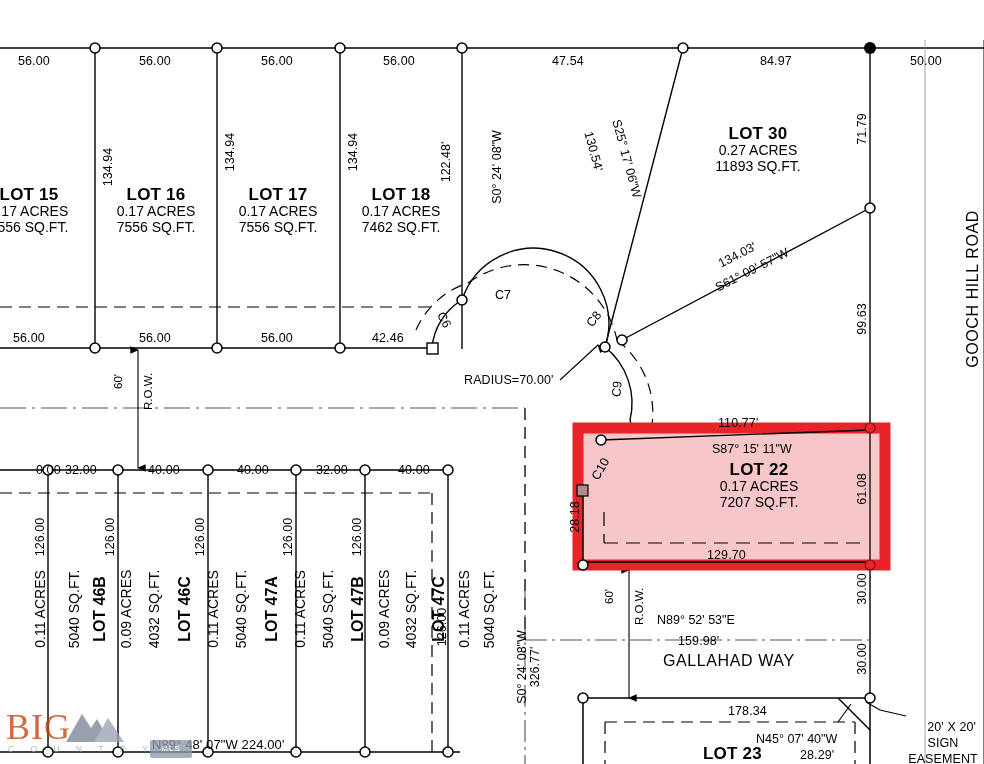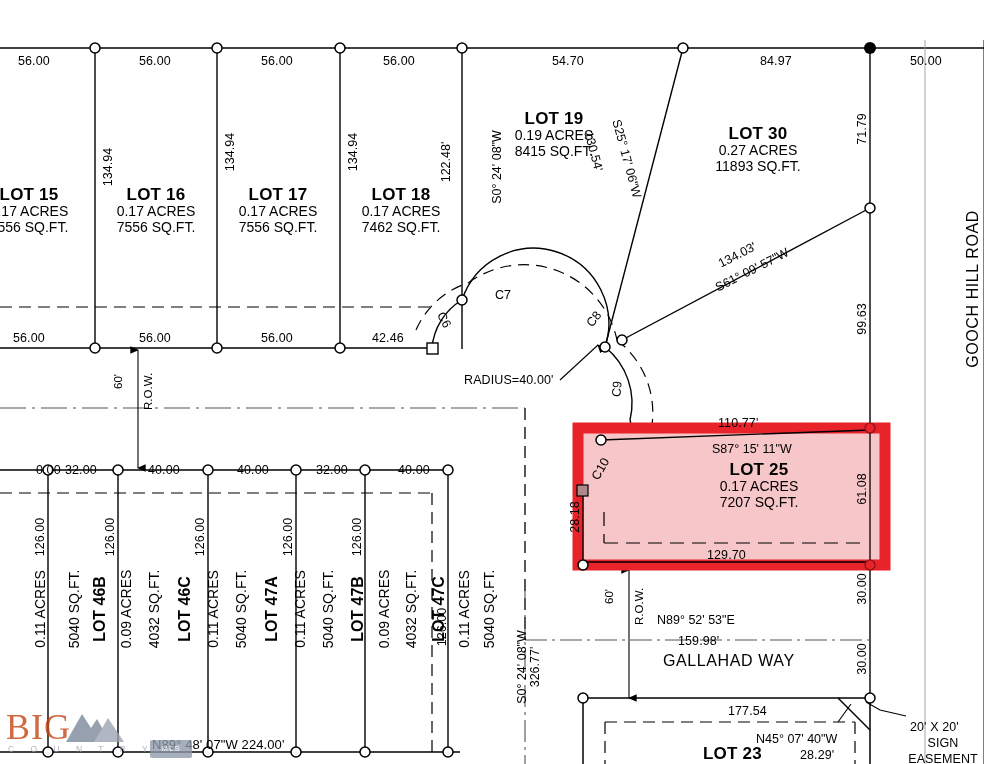--- a/index.html
+++ b/index.html
@@ -197,21 +197,21 @@
         <circle cx="870" cy="565" r="5"></circle>
     </g>
     <circle cx="870" cy="48" r="6" fill="#000"></circle>
     <rect x="427" y="343" width="11" height="11" fill="#fff" stroke="#000" stroke-width="1.4"></rect>
   </svg>
 
   <div class="lbl dim" style="left:18px;top:54px;">56.00</div>
   <div class="lbl dim" style="left:139px;top:54px;">56.00</div>
   <div class="lbl dim" style="left:261px;top:54px;">56.00</div>
   <div class="lbl dim" style="left:383px;top:54px;">56.00</div>
-  <div class="lbl dim" style="left:552px;top:54px;">54.70</div>
+  <div class="lbl dim" style="left:552px;top:54px;">47.54</div>
   <div class="lbl dim" style="left:760px;top:54px;">84.97</div>
   <div class="lbl dim" style="left:910px;top:54px;">50.00</div>
 
   <div class="lbl dim" style="left:13px;top:331px;">56.00</div>
   <div class="lbl dim" style="left:139px;top:331px;">56.00</div>
   <div class="lbl dim" style="left:261px;top:331px;">56.00</div>
   <div class="lbl dim" style="left:372px;top:331px;">42.46</div>
 
   <div class="lbl dimv rot90c" style="left:78px;top:160px;width:60px;text-align:center;">134.94</div>
   <div class="lbl dimv rot90c" style="left:200px;top:145px;width:60px;text-align:center;">134.94</div>
@@ -232,32 +232,27 @@
   <div class="lbl lotblock" style="left:223px;top:185px;width:110px;">
     <div class="lotname">LOT 17</div>
     <div class="lotsub">0.17 ACRES</div>
     <div class="lotsub">7556 SQ.FT.</div>
   </div>
   <div class="lbl lotblock" style="left:346px;top:185px;width:110px;">
     <div class="lotname">LOT 18</div>
     <div class="lotsub">0.17 ACRES</div>
     <div class="lotsub">7462 SQ.FT.</div>
   </div>
-  <div class="lbl lotblock" style="left:494px;top:109px;width:120px;">
-    <div class="lotname">LOT 19</div>
-    <div class="lotsub">0.19 ACRES</div>
-    <div class="lotsub">8415 SQ.FT.</div>
-  </div>
   <div class="lbl lotblock" style="left:694px;top:124px;width:128px;">
     <div class="lotname">LOT 30</div>
     <div class="lotsub">0.27 ACRES</div>
     <div class="lotsub">11893 SQ.FT.</div>
   </div>
   <div class="lbl lotblock" style="left:700px;top:460px;width:118px;">
-    <div class="lotname">LOT 25</div>
+    <div class="lotname">LOT 22</div>
     <div class="lotsub">0.17 ACRES</div>
     <div class="lotsub">7207 SQ.FT.</div>
   </div>
   <div class="lbl lotname" style="left:703px;top:744px;">LOT 23</div>
 
   <div class="lbl bear" style="left:595px;top:130px;transform:rotate(75deg);transform-origin:0 0;">130.54'</div>
   <div class="lbl bear" style="left:623px;top:118px;transform:rotate(75deg);transform-origin:0 0;">S25° 17' 06"W</div>
 
   <div class="lbl bear" style="left:716px;top:258px;transform:rotate(-27deg);transform-origin:0 0;">134.03'</div>
   <div class="lbl bear" style="left:713px;top:282px;transform:rotate(-27deg);transform-origin:0 0;">S61° 09' 57"W</div>
@@ -269,21 +264,21 @@
   <div class="lbl dimv rot90c" style="left:832px;top:652px;width:60px;text-align:center;">30.00</div>
 
   <div class="lbl road rot90c" style="left:878px;top:280px;width:190px;text-align:center;">GOOCH HILL ROAD</div>
 
   <div class="lbl curve" style="left:436px;top:313px;transform:rotate(62deg);">C6</div>
   <div class="lbl curve" style="left:495px;top:288px;">C7</div>
   <div class="lbl curve" style="left:586px;top:312px;transform:rotate(-52deg);">C8</div>
   <div class="lbl curve" style="left:609px;top:382px;transform:rotate(-84deg);">C9</div>
   <div class="lbl curve" style="left:589px;top:462px;transform:rotate(-60deg);">C10</div>
 
-  <div class="lbl dim" style="left:464px;top:373px;">RADIUS=40.00'</div>
+  <div class="lbl dim" style="left:464px;top:373px;">RADIUS=70.00'</div>
 
   <div class="lbl tiny rot90c" style="left:96px;top:375px;width:44px;text-align:center;">60'</div>
   <div class="lbl tiny rot90c" style="left:118px;top:385px;width:60px;text-align:center;">R.O.W.</div>
 
   <div class="lbl dim" style="left:0px;top:463px;padding-left:36px;">0.00</div>
   <div class="lbl dim" style="left:65px;top:463px;">32.00</div>
   <div class="lbl dim" style="left:148px;top:463px;">40.00</div>
   <div class="lbl dim" style="left:237px;top:463px;">40.00</div>
   <div class="lbl dim" style="left:316px;top:463px;">32.00</div>
   <div class="lbl dim" style="left:398px;top:463px;">40.00</div>
@@ -361,25 +356,25 @@
 
   <div class="lbl tiny rot90c" style="left:587px;top:590px;width:44px;text-align:center;">60'</div>
   <div class="lbl tiny rot90c" style="left:608px;top:600px;width:62px;text-align:center;">R.O.W.</div>
   <div class="lbl bear" style="left:657px;top:613px;">N89° 52' 53"E</div>
   <div class="lbl dim" style="left:678px;top:634px;">159.98'</div>
   <div class="lbl road" style="left:663px;top:652px;">GALLAHAD WAY</div>
 
   <div class="lbl bear rot90c" style="left:477px;top:660px;width:90px;text-align:center;">S0° 24' 08"W</div>
   <div class="lbl dimv rot90c" style="left:502px;top:660px;width:66px;text-align:center;">326.77'</div>
 
-  <div class="lbl dim" style="left:728px;top:704px;">177.54</div>
+  <div class="lbl dim" style="left:728px;top:704px;">178.34</div>
   <div class="lbl bear" style="left:756px;top:732px;">N45° 07' 40"W</div>
   <div class="lbl dim" style="left:800px;top:748px;">28.29'</div>
 
-  <div class="lbl dim" style="left:910px;top:720px;text-align:left;width:66px;">20' X 20'</div>
+  <div class="lbl dim" style="left:910px;top:720px;text-align:right;width:66px;">20' X 20'</div>
   <div class="lbl dim" style="left:910px;top:736px;text-align:center;width:66px;">SIGN</div>
   <div class="lbl dim" style="left:903px;top:752px;text-align:center;width:80px;">EASEMENT</div>
 
   <div id="logo">
     <span class="logotxt" style="left:4px;">BIG</span>
     <svg style="position:absolute;left:62px;top:4px;" width="62" height="40" viewBox="0 0 62 40">
       <path d="M2,38 L18,10 L27,24 L33,15 L46,38 Z" fill="#7b8699"></path>
       <path d="M30,38 L44,14 L60,38 Z" fill="#9aa3b2"></path>
     </svg>
     <span class="logosub">C O U N T R Y</span>

